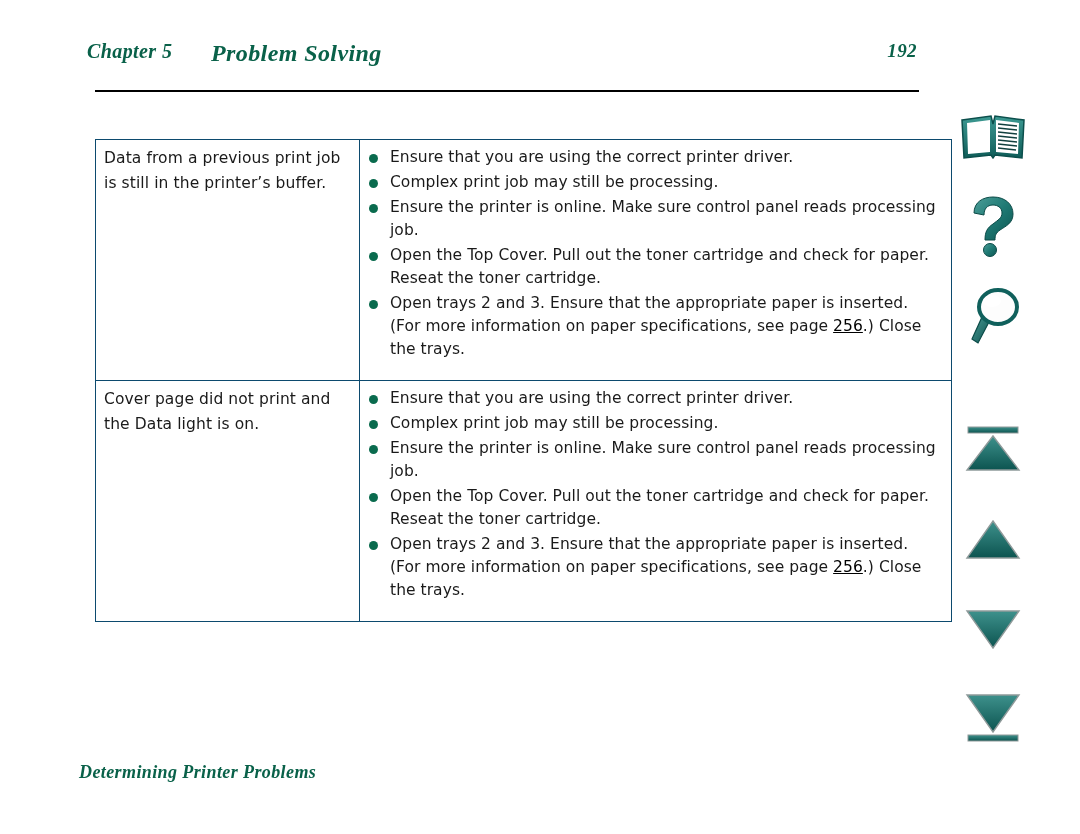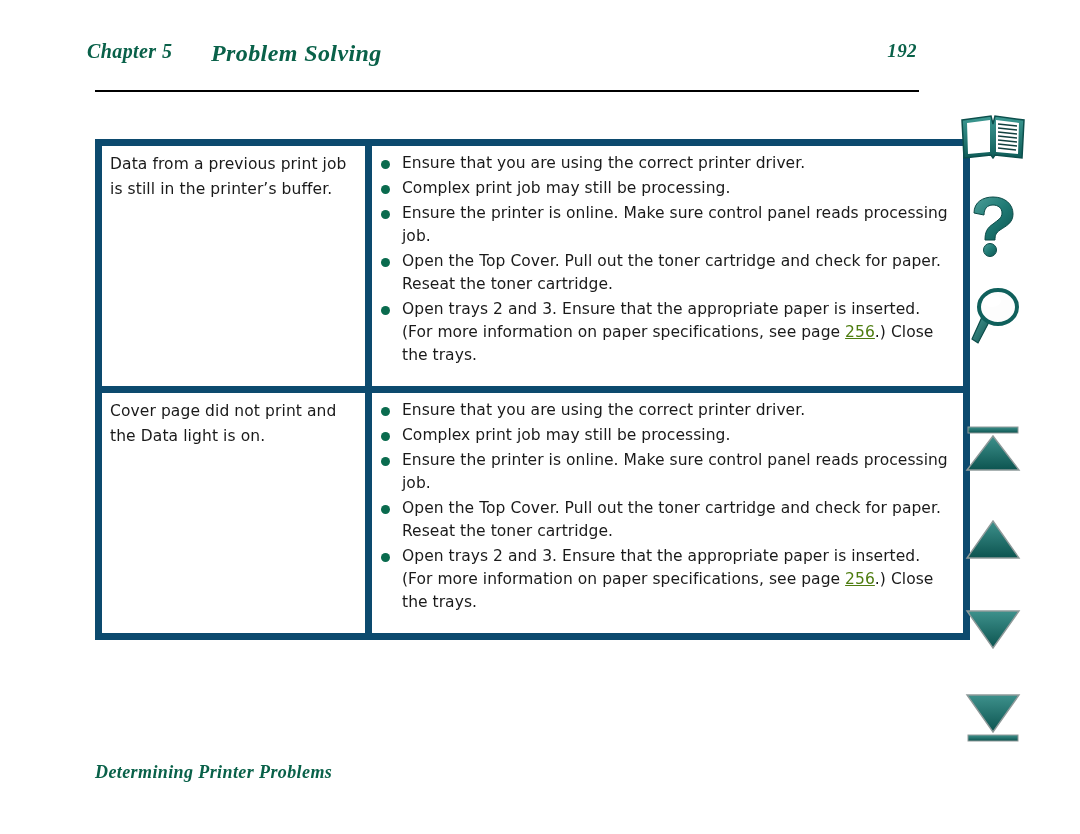--- a/index.html
+++ b/index.html
@@ -81,21 +81,21 @@
   
   .trouble-table {
     position: absolute;
     left: 95px;
     top: 139px;
     width: 824px;
     border-collapse: collapse;
     table-layout: fixed;
   }
   .trouble-table td {
-    border: 7px solid #0c4a6e;
+    border: 1px solid #0c4a6e;
     vertical-align: top;
     padding: 0;
     background: #ffffff;
   }
   td.cause-cell {
     width: 245px;
     padding: 6px 10px 10px 8px;
   }
   td.solution-cell {
     width: 577px;
@@ -127,27 +127,27 @@
   ul.solution-list li .bullet-dot {
     position: absolute;
     left: 3px;
     top: 8px;
     width: 9px;
     height: 9px;
     border-radius: 50%;
     background: #0a6b4e;
   }
   .page-link {
-    color: #4d7c0f;
+    color: #000000;
   }
 
   
   .footer-title {
     position: absolute;
-    left: 95px;
+    left: 79px;
     top: 762px;
     font-size: 18px;
   }
 
   
   .nav-rail {
     position: absolute;
     left: 945px;
     top: 110px;
     width: 100px;

